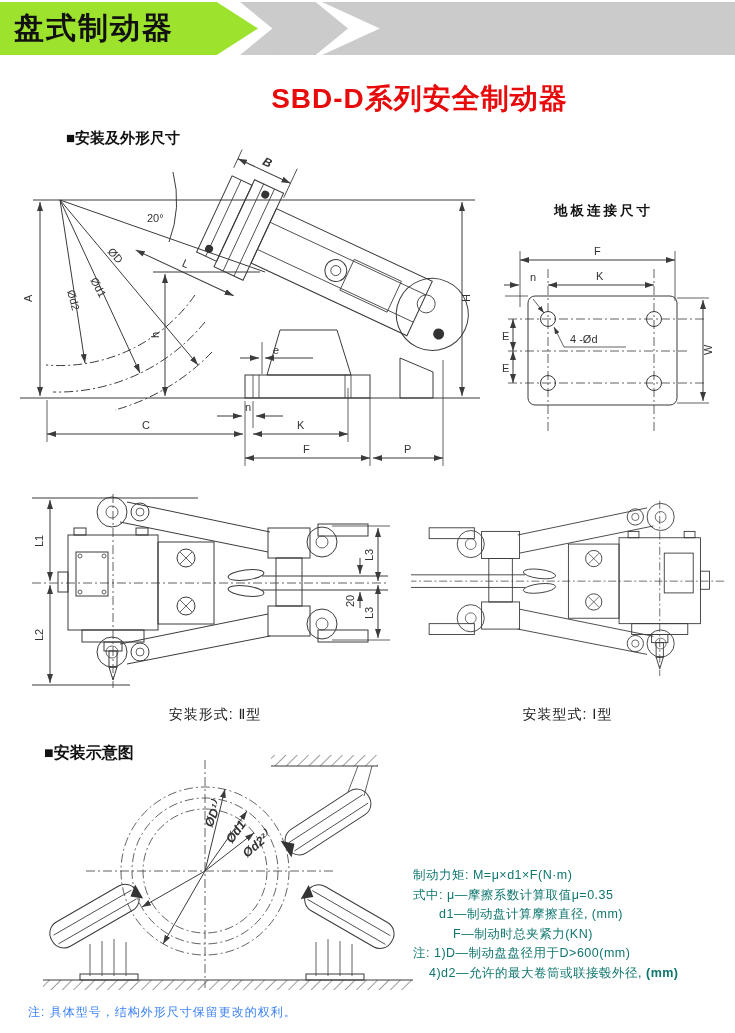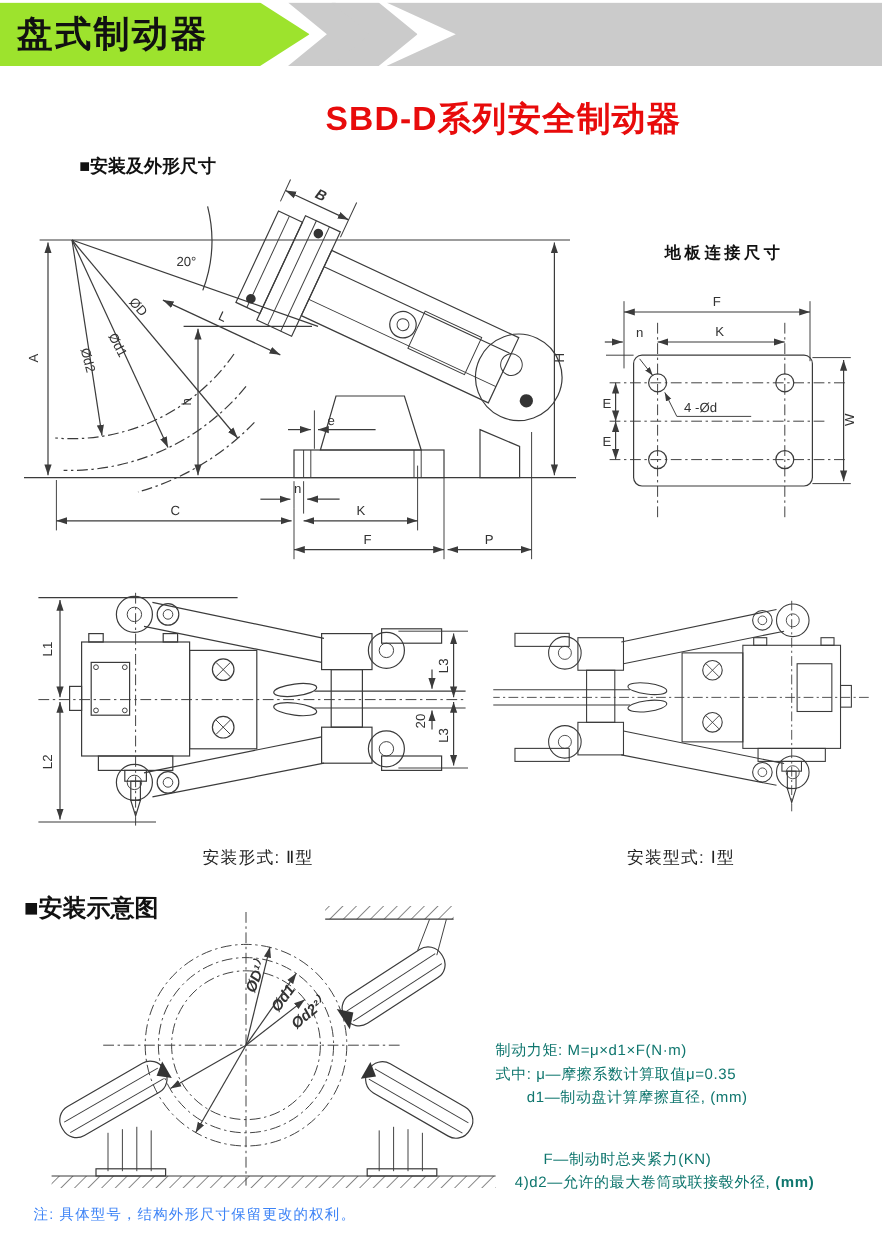--- a/index.html
+++ b/index.html
@@ -26,21 +26,21 @@
     position:absolute; left:322px; top:2px; width:413px; height:53px; background:#cbcbcb;
     clip-path:polygon(0 0, 100% 0, 100% 100%, 0 100%, 14% 50%);
   }
   
   .page-title {
     position:absolute; left:4px; top:80px; width:100%; text-align:center;
     font-size:28px; font-weight:bold; color:#e80b0b; letter-spacing:1px;margin-left:48px;
   }
   .sec-heading { position:absolute; font-weight:bold; color:#111; }
   .sec1 { left:38px; top:129px; font-size:15px;margin-left:28px; }
-  .sec2 { left:20px; top:743px; font-size:20px; }
+  .sec2 { left:44px; top:743px; font-size:16px; }
   
   svg { position:absolute; overflow:visible; }
   #svg-main   { left:15px;  top:160px; }
   #svg-floor  { left:500px; top:193px; }
   #svg-type2  { left:30px;  top:480px; }
   #svg-type1  { left:400px; top:488px; }
   #svg-install{ left:28px;  top:752px; }
   .ln   { stroke:#3b3b3b; fill:none; stroke-width:1; }
   .lnt  { stroke:#3b3b3b; fill:none; stroke-width:0.8; }
   .dash { stroke-dasharray:9 3 2 3; }
@@ -55,21 +55,21 @@
     text-align:center; letter-spacing:1px;
   }
   .cap2 { left:30px; top:706px; width:370px; }
   .cap1 { left:400px; top:706px; width:335px; }
   
   .notes {
     position:absolute; left:413px; top:866px; width:320px;
     font-size:12.5px; line-height:19.5px; color:#0f766e; letter-spacing:0.5px;
   }
   .notes .ind1 { padding-left:26px; }
-  .notes .ind2 { padding-left:40px;margin-top:32px; }
+  .notes .ind2 { padding-left:40px; }
   .notes .ind3 { padding-left:16px; }
   .footer-note {
     position:absolute; left:28px; top:1004px; font-size:12px; color:#3b82f6; letter-spacing:1px;
   }
 </style>
 </head>
 <body>
 
 <div class="banner-green">
   <span class="txt">盘式制动器</span>
@@ -423,16 +423,17 @@
     <line class="ln" x1="15" y1="228" x2="385" y2="228"></line>
     <rect x="15" y="228" width="370" height="10" fill="url(#hatch)" stroke="none"></rect>
   </g>
 </svg>
 
 <div class="notes">
   <div>制动力矩: M=μ×d1×F(N·m)</div>
   <div>式中: μ—摩擦系数计算取值μ=0.35</div>
   <div class="ind1">d1—制动盘计算摩擦直径, (mm)</div>
   <div class="ind2">F—制动时总夹紧力(KN)</div>
+  <div>注: 1)D—制动盘盘径用于D&gt;600(mm)</div>
   <div class="ind3"><span>4)d2—允许的最大卷筒或联接毂外径, </span><b>(mm)</b></div>
 </div>
 
 <div class="footer-note">注: 具体型号，结构外形尺寸保留更改的权利。</div>
 
 </body></html>

